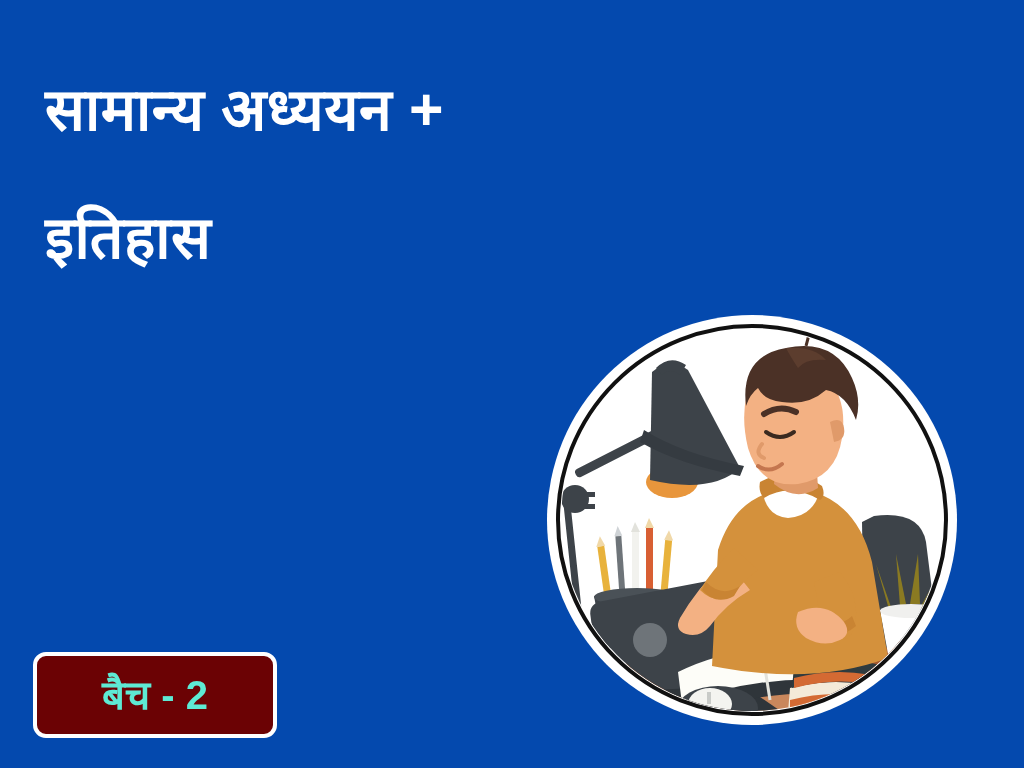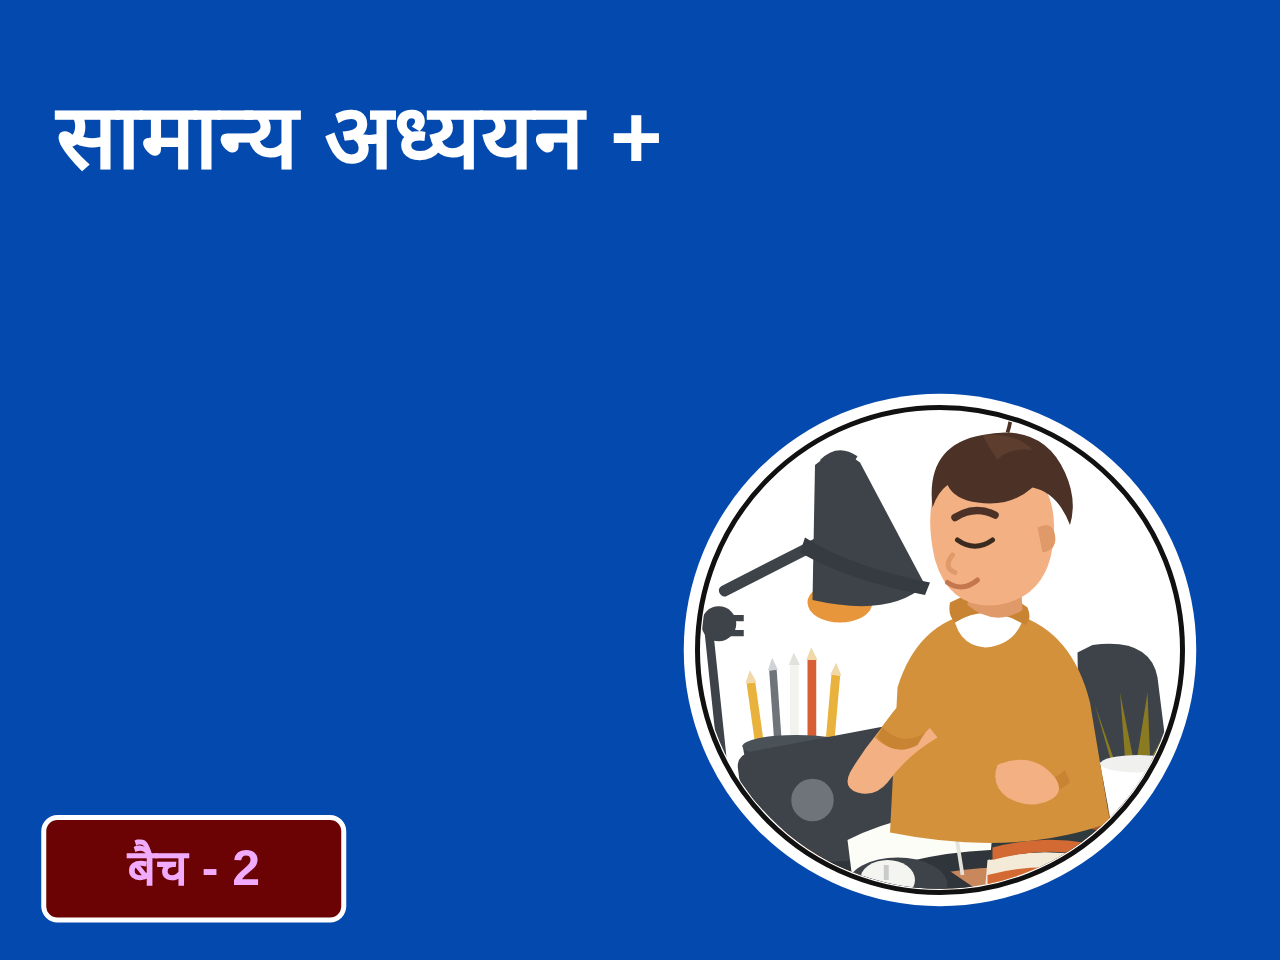--- a/index.html
+++ b/index.html
@@ -20,21 +20,21 @@
   #title-block {
     position: absolute;
     left: 45px;
     top: 46px;
     width: 760px;
   }
   .title-line {
     color: #ffffff;
     font-family: "Liberation Sans", "DejaVu Sans", sans-serif;
     font-weight: 700;
-    font-size: 72px;
+    font-size: 59px;
     line-height: 128px;
     letter-spacing: 0.5px;
     white-space: nowrap;
   }
   
   #badge-row {
     position: absolute;
     left: 33px;
     bottom: 30px;
     display: flex;
@@ -43,21 +43,21 @@
     gap: 17px;
   }
   .badge {
     display: flex;
     align-items: center;
     justify-content: center;
     height: 86px;
     box-sizing: border-box;
     border: 4px solid #ffffff;
     border-radius: 13px;
-    color: #f0abfc;
+    color: #5eead4;
     font-weight: 700;
     font-size: 40px;
     line-height: 1;
     padding: 0 26px;
     white-space: nowrap;
   }
   .badge-batch { background: #6b0204; min-width: 244px; }
   .badge-lang  { background: #0c5308; min-width: 190px; }
 
   
@@ -70,20 +70,21 @@
   }
   #illustration svg { display: block; width: 100%; height: 100%; }
 </style>
 </head>
 <body>
 
 <div id="banner">
 
   <div id="title-block">
     <div class="title-line">सामान्य अध्ययन +</div>
+    <div class="title-line">इतिहास</div>
   </div>
 
   <div id="illustration">
     <svg viewBox="0 0 424 424" xmlns="http://www.w3.org/2000/svg" aria-hidden="true">
       <defs>
         <clipPath id="circleClip">
           <circle cx="212" cy="210" r="191"></circle>
         </clipPath>
       </defs>
 

